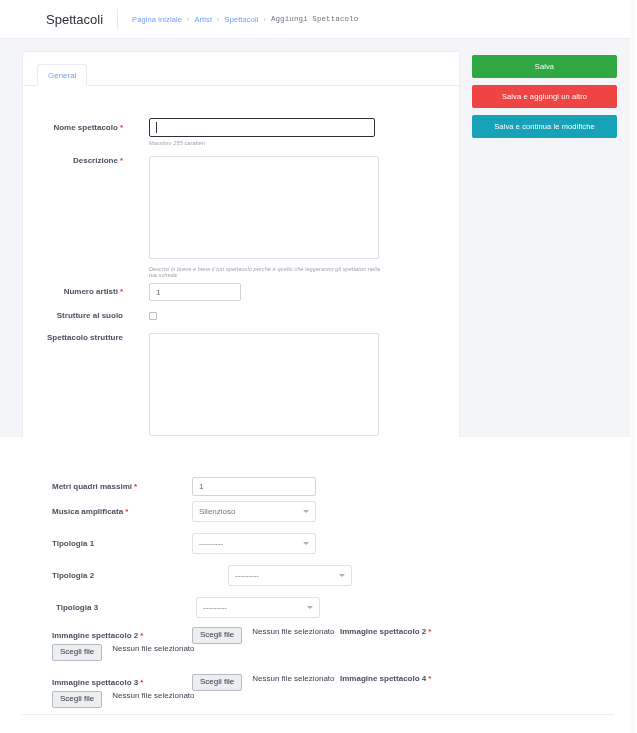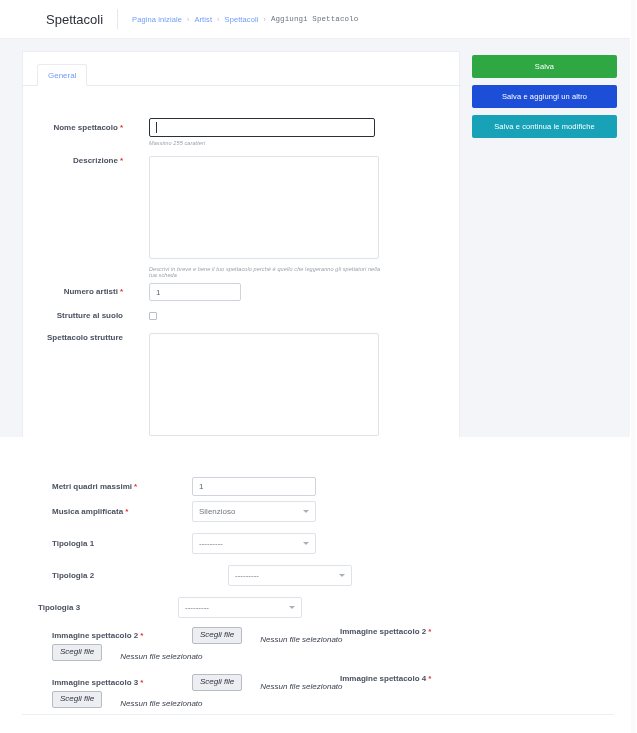--- a/index.html
+++ b/index.html
@@ -119,21 +119,21 @@
     width:124px; border:1px solid #dfe2e8; background:#fff; border-radius:2px;
     font-size:8px; color:#707784; padding:5px 6px;
     display:flex; align-items:center; justify-content:space-between;
   }
   .sel .chev {
     width:0; height:0; border-left:3px solid transparent;
     border-right:3px solid transparent; border-top:3.5px solid #a9afba;
   }
   .numinput { width:124px; }
 
-  .fileset { display:flex; align-items:flex-end; gap:12px;font-style:italic; }
+  .fileset { display:flex; align-items:flex-start; gap:4px; }
   .filebtn {
     font-size:8px; color:#2e3440; background:#eceef1;
     border:1px solid #b6bbc4; border-radius:2px;
     padding:3px 7px; line-height:1.1; cursor:pointer;
   }
   .filetext { font-size:8px; color:#3b4350; margin-left:6px; }
 
   .bottom-rule {
     position:absolute; left:22px; top:714px; width:592px; height:1px;
     background:#eceef1;
@@ -211,21 +211,21 @@
   <div class="frow" style="left:0; top:281px; width:438px;">
     <div class="flabel">Spettacolo strutture</div>
     <div style="margin-left:26px;">
       <textarea class="txtarea" style="width: 230px; height: 103px;"></textarea>
     </div>
   </div>
 </div>
 
 <div class="actions">
   <button class="btn" style="background:#2fa844;">Salva</button>
-  <button class="btn" style="background:#1d4ed8;">Salva e aggiungi un altro</button>
+  <button class="btn" style="background:#ef4444;">Salva e aggiungi un altro</button>
   <button class="btn" style="background:#17a2b8;">Salva e continua le modifiche</button>
 </div>
 
 <div class="lower">
 
   <div class="lrow" style="left:52px; top:40px;">
     <div class="llabel">
       <span>Metri quadri massimi</span><span class="req">*</span>
     </div>
     <div class="txtinput numinput">1</div>
@@ -250,21 +250,21 @@
   </div>
 
   <div class="lrow" style="left:52px; top:128px;gap:36px;">
     <div class="llabel">Tipologia 2</div>
     <div class="sel">
       <span>---------</span>
       <span class="chev"></span>
     </div>
   </div>
 
-  <div class="lrow" style="left:38px; top:160px;align-items:center;">
+  <div class="lrow" style="left:56px; top:160px;align-items:center;">
     <div class="llabel">Tipologia 3</div>
     <div class="sel">
       <span>---------</span>
       <span class="chev"></span>
     </div>
   </div>
 
   <div class="lrow" style="left:52px; top:190px;">
     <div class="llabel">
       <span>Immagine spettacolo 2</span><span class="req">*</span>

